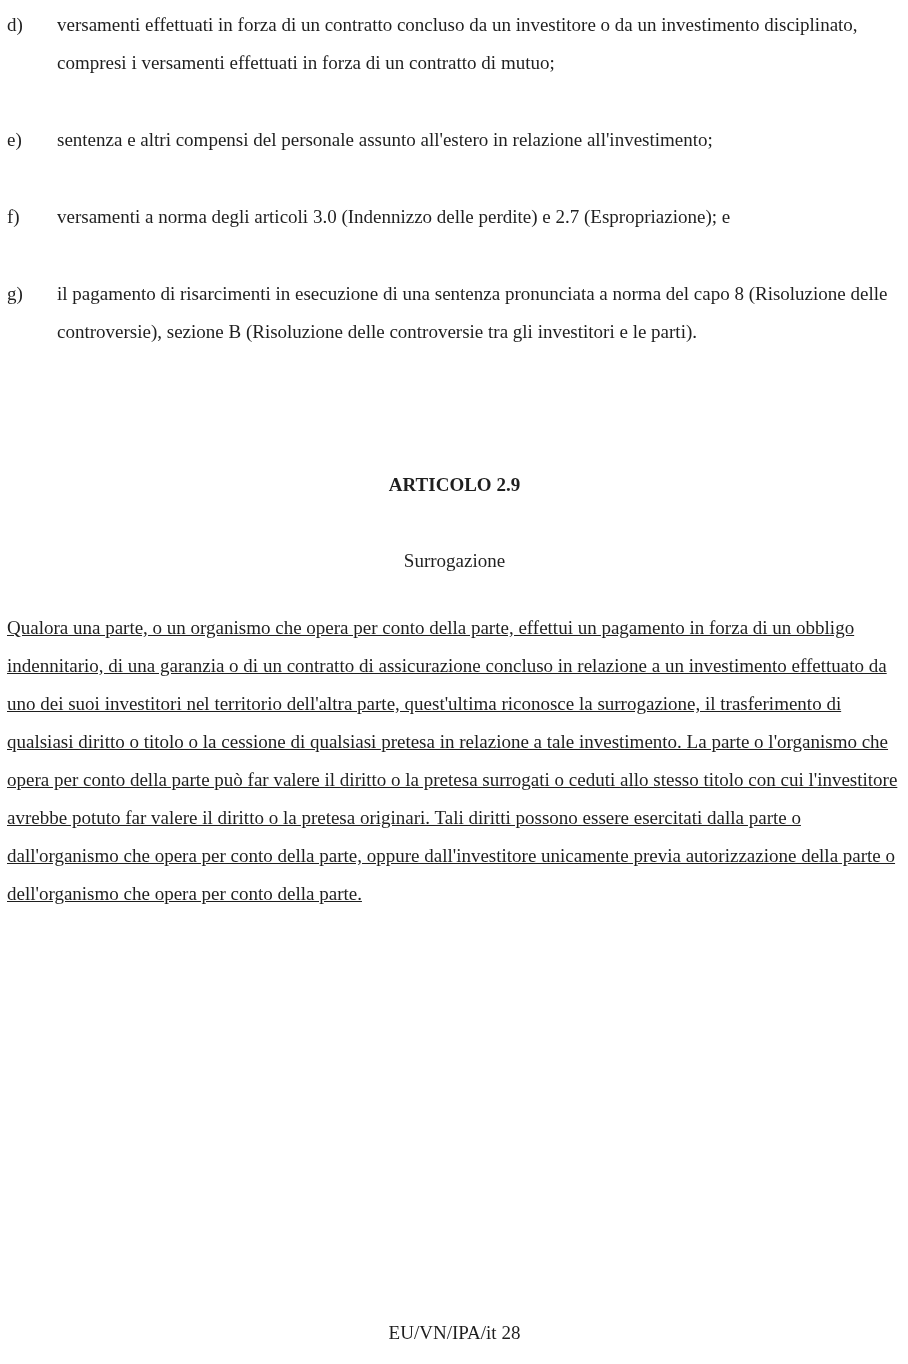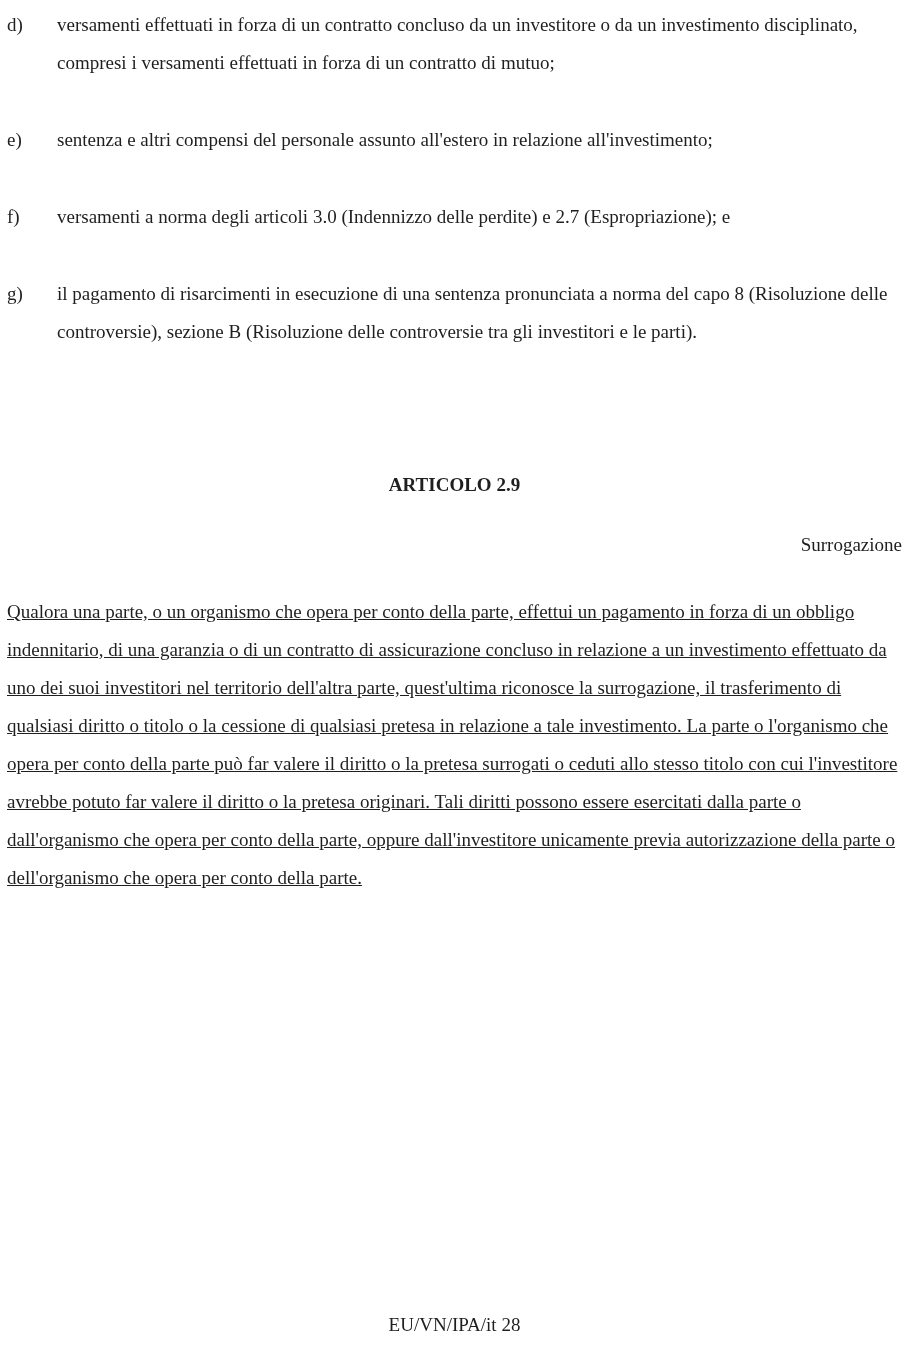--- a/index.html
+++ b/index.html
@@ -36,32 +36,32 @@
   }
   .list-text {
     flex: 1 1 auto;
   }
   .article-heading {
     text-align: center;
     margin-top: 76px;
     font-weight: bold;
   }
   .article-subtitle {
-    text-align: right;
-    margin-top: 22px;
+    text-align: center;
+    margin-top: 38px;
   }
   .body-paragraph {
     margin: 29px 0 0 0;
     text-align: left;
     text-decoration: underline;
   }
   .page-footer {
     margin-top: auto;
     text-align: center;
-    padding-bottom: 20px;
+    padding-bottom: 12px;
   }
 </style>
 </head>
 <body>
 
 <div class="page">
 
   <div class="list">
 
     <div class="list-item">

